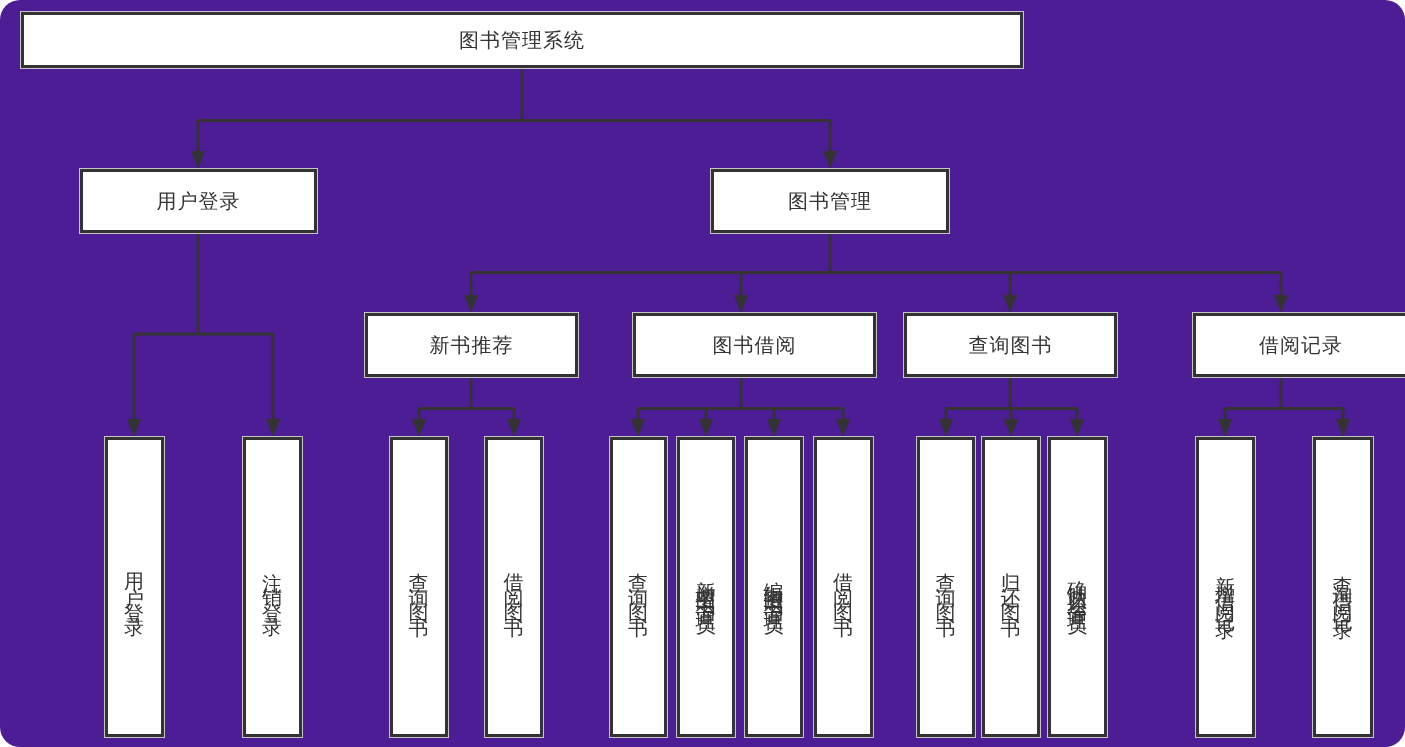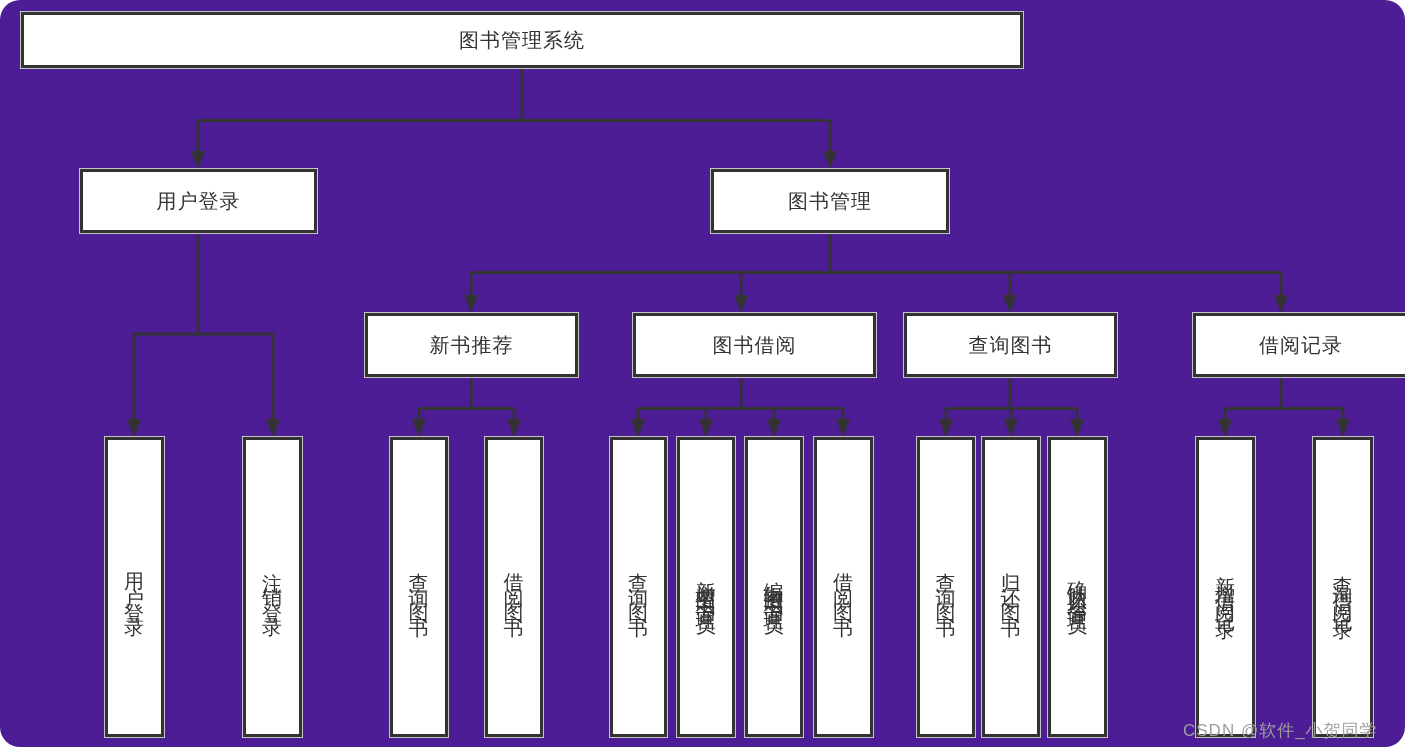--- a/index.html
+++ b/index.html
@@ -137,15 +137,14 @@
     <span class="vtext">确认归还（管理员）</span>
   </div>
 
   <div class="node tall len6" style="left:1196px;width:59px;">
     <span class="vtext">新增借阅记录</span>
   </div>
   <div class="node tall len6" style="left:1313px;width:60px;">
     <span class="vtext">查询借阅记录</span>
   </div>
 
-  <div id="watermark">CSDN @软件_小贺同学</div>
 
 </div>
 
 </body></html>

